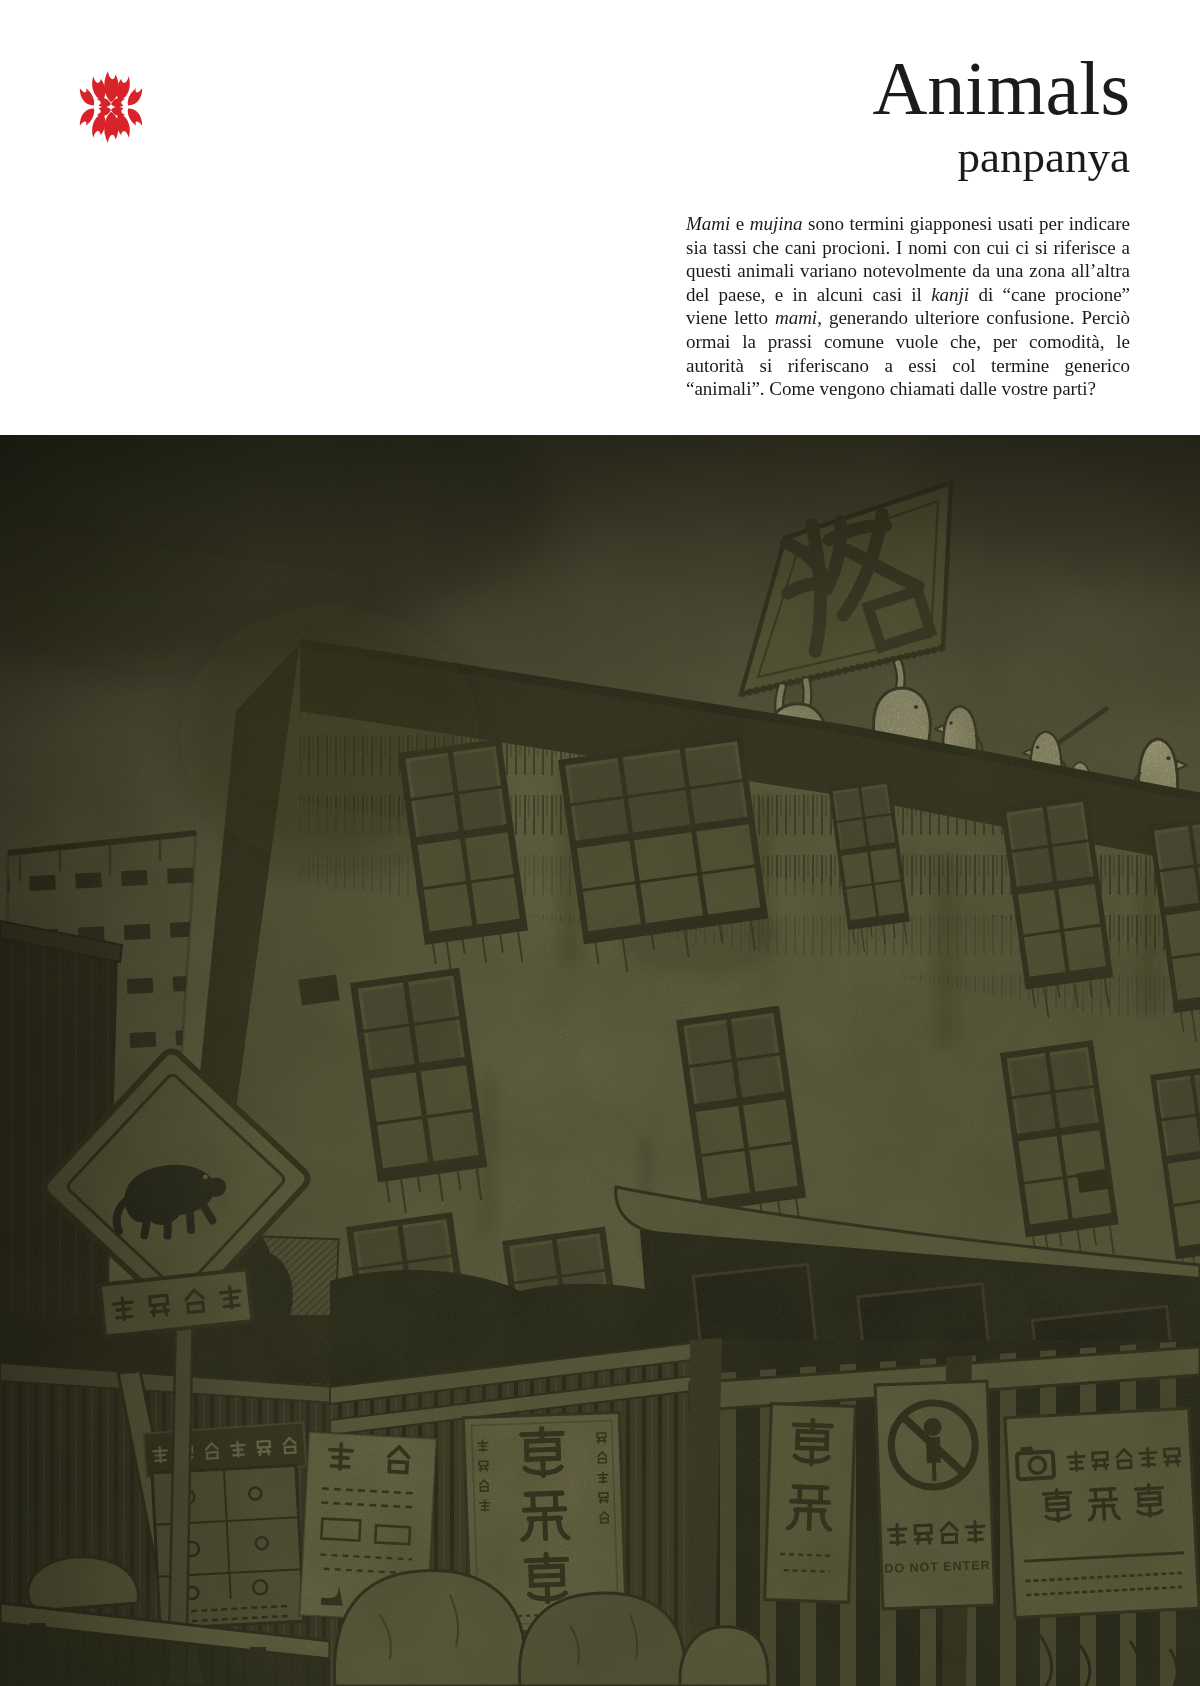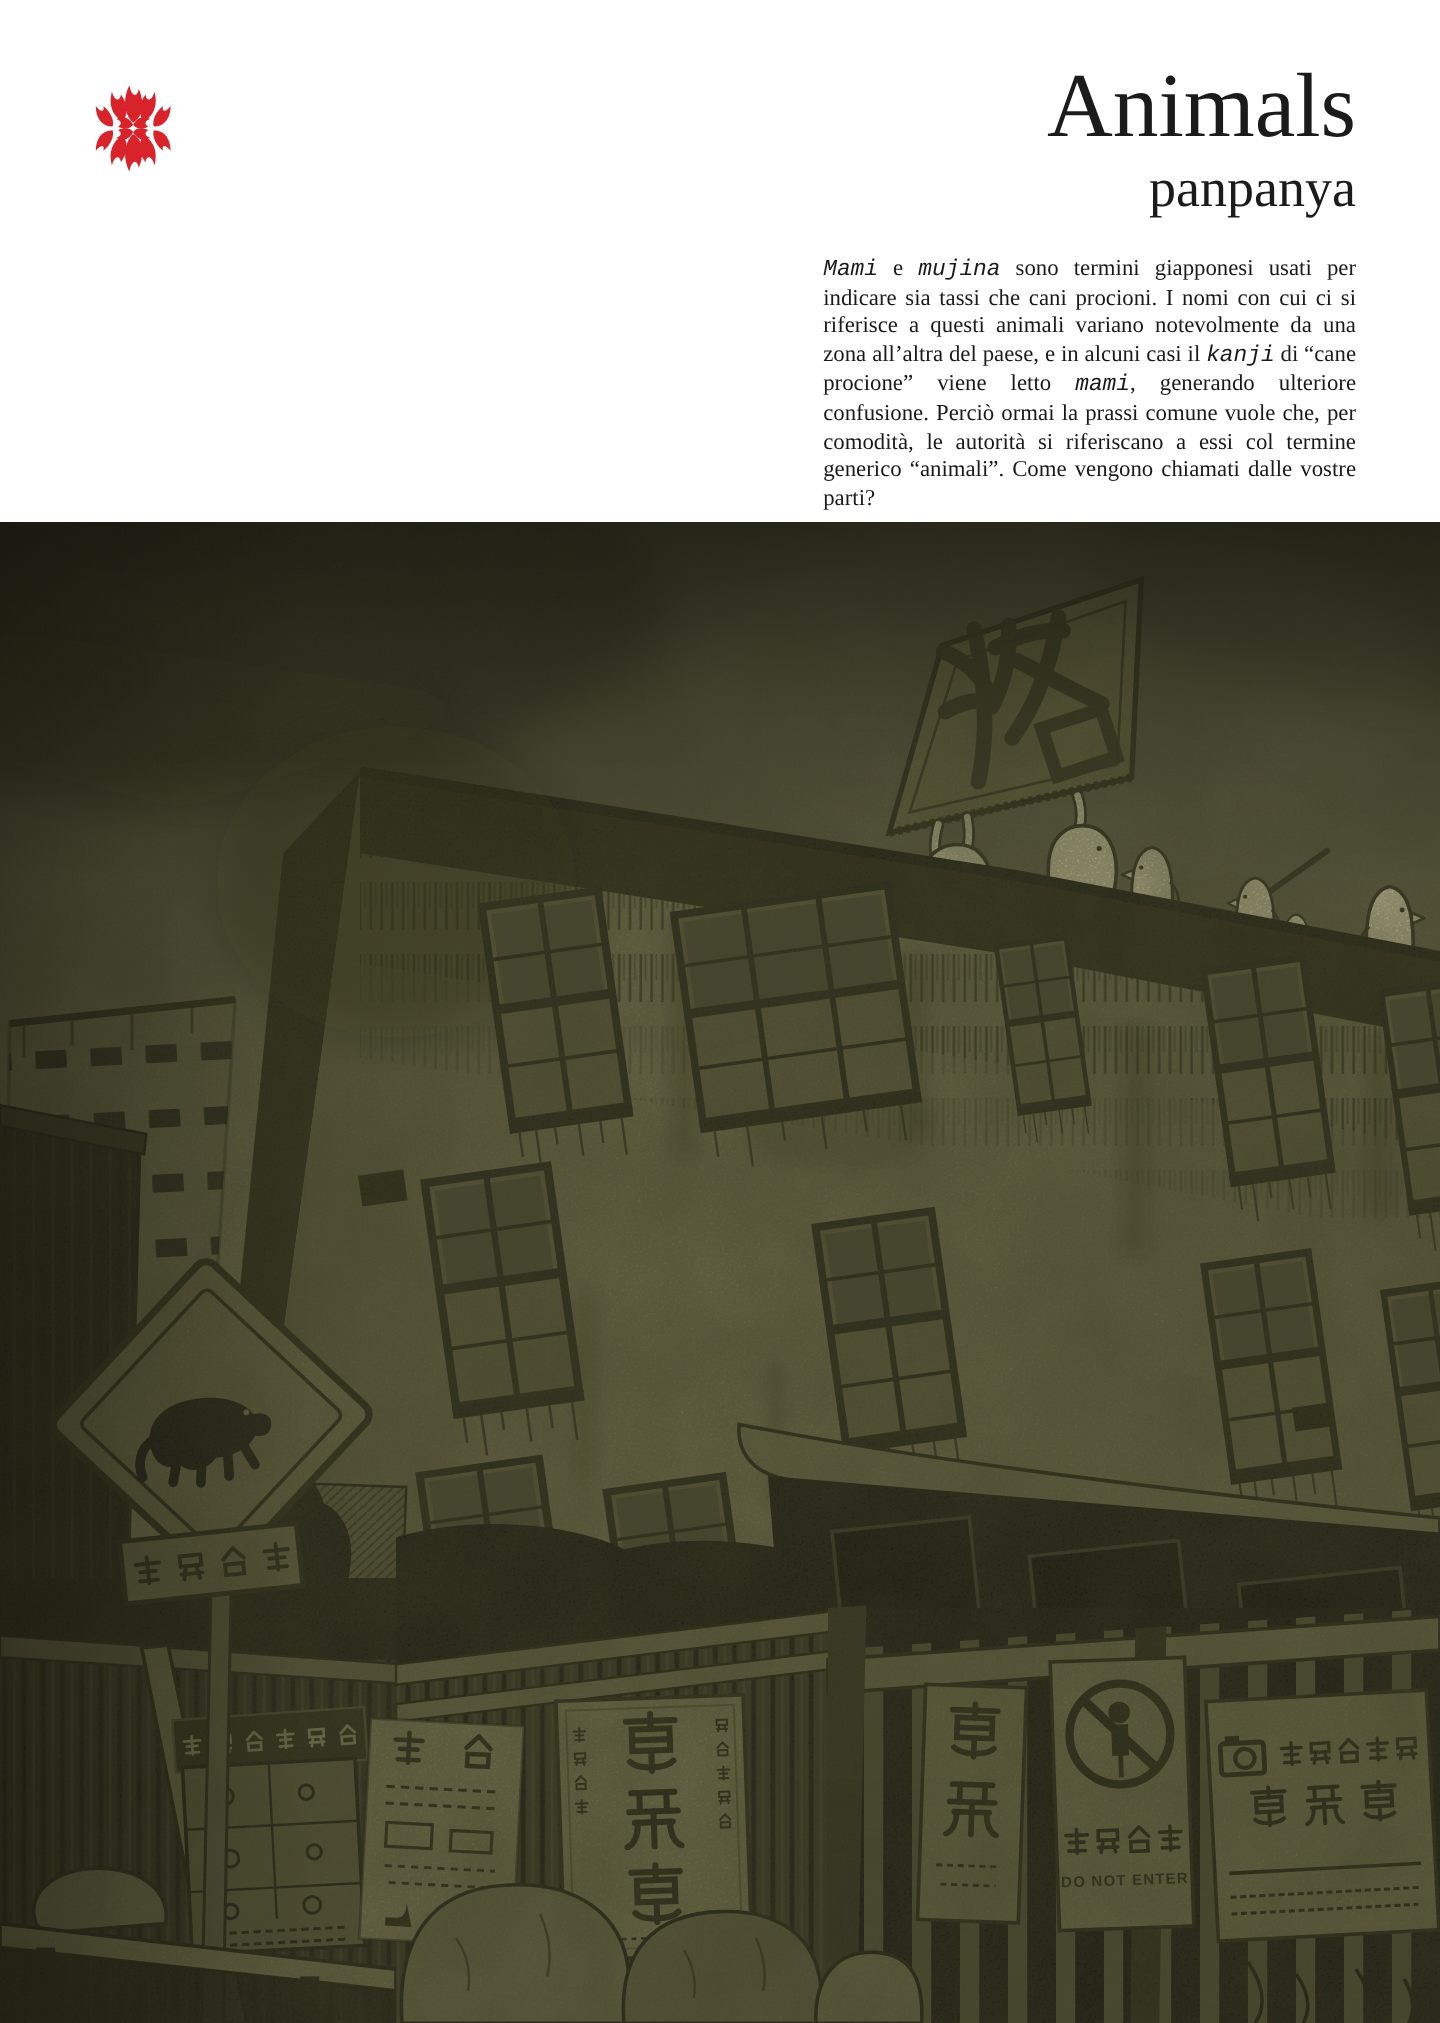--- a/index.html
+++ b/index.html
@@ -4,21 +4,21 @@
 <style>
   html,body{margin:0;padding:0;background:#ffffff;}
   .page{position:relative;width:1200px;height:1686px;background:#fff;overflow:hidden;
         font-family:"Liberation Serif",serif;}
   .brand-logo{position:absolute;left:72px;top:61px;width:78px;height:92px;}
   .masthead{position:absolute;top:50px;right:70px;text-align:right;color:#1b1b1b;}
   .masthead h1{margin:0;font-size:76px;font-weight:400;line-height:1;}
   .author{font-size:45px;line-height:1;margin-top:9px;}
   .intro{position:absolute;left:686px;top:212px;width:444px;margin:0;
          font-size:19px;line-height:23.6px;text-align:justify;color:#1a1a1a;}
-  .intro i{font-style:italic;font-family:Liberation Mono, monospace;}
+  .intro i{font-style:italic;}
   .art{position:absolute;left:0;top:435px;width:1200px;height:1251px;}
   .art svg{display:block;}
   svg text.ghost{opacity:0;font-size:9px;}
   .cream{fill:#d8d3a8;stroke:#2b2a17;stroke-width:3;}
   .armo{stroke:#2b2a17;stroke-width:10;fill:none;stroke-linecap:round;}
   .armi{stroke:#d8d3a8;stroke-width:5.5;fill:none;stroke-linecap:round;}
   .kanji{stroke:#30301c;stroke-width:13;fill:none;stroke-linecap:round;stroke-linejoin:round;}
 </style>
 </head>
 <body>

